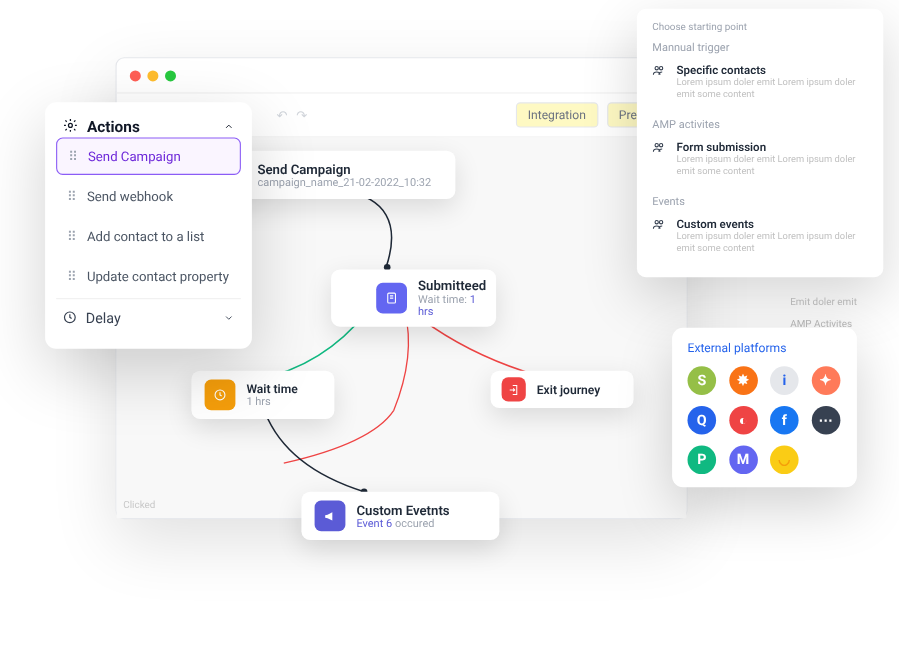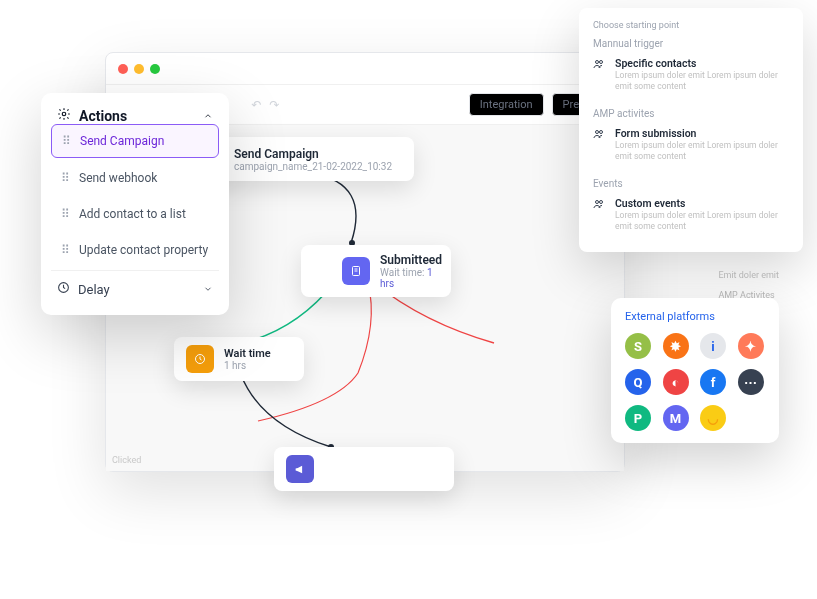--- a/index.html
+++ b/index.html
@@ -10,21 +10,21 @@
 .titlebar { height: 32px; display: flex; align-items: center; padding: 0 12px; border-bottom: 1px solid #f0f0f0; gap: 6px; }
 .tl-dot { width: 10px; height: 10px; border-radius: 50%; }
 .dot-red { background: #ff5f56; }
 .dot-yel { background: #ffbd2e; }
 .dot-grn { background: #27c93f; }
 
 .appbar { height: 40px; display: flex; align-items: center; padding: 0 12px; gap: 8px; border-bottom: 1px solid #f0f0f0; }
 .logo { width: 18px; height: 18px; background: #5b5bd6; border-radius: 4px; display:flex; align-items:center; justify-content:center; color:#fff; font-size:10px; font-weight:700; }
 .app-title { color: #c7c7c7; font-size: 12px; font-weight: 500; }
 .appbar-spacer { flex: 1; }
-.appbar-btn { font-size: 11px; color: #6b7280; padding: 4px 10px; border: 1px solid #e5e7eb; border-radius: 4px; background: #000000; }
+.appbar-btn { font-size: 11px; color: #6b7280; padding: 4px 10px; border: 1px solid #e5e7eb; border-radius: 4px; background: #fef9c3; }
 
 .canvas { position: relative; background: #f8f8f8; height: calc(100% - 72px); }
 .canvas svg.wires { position: absolute; inset: 0; width: 100%; height: 100%; pointer-events: none; }
 
 
 .node { position: absolute; background: #fff; border-radius: 8px; box-shadow: 0 8px 24px rgba(0,0,0,0.12); display: flex; align-items: center; padding: 8px 12px; gap: 10px; }
 .node-ico { width: 28px; height: 28px; border-radius: 6px; display: flex; align-items: center; justify-content: center; color: #fff; flex-shrink: 0; }
 .node-body { display: flex; flex-direction: column; }
 .node-title { font-size: 12px; font-weight: 600; color: #1f2937; }
 .node-sub { font-size: 10px; color: #9ca3af; }
@@ -141,26 +141,40 @@
             <circle cx="12" cy="12" r="9"></circle>
             <path d="M12 7v5l3 2"></path>
           </svg>
       </div>
       <div class="node-body">
         <div class="node-title">Wait time</div>
         <div class="node-sub">1 hrs</div>
       </div>
     </div>
 
+    <div class="node node-small" style="left:340px; top:212px; width:130px; padding:6px 10px;">
+      <div class="node-ico c-red" style="width:22px;height:22px;">
+        <svg width="11" height="11" viewBox="0 0 24 24" fill="none" stroke="#fff" stroke-width="2">
+            <path d="M9 3h8v18H9M3 12h10m-3-3 3 3-3 3"></path>
+          </svg>
+      </div>
+      <div class="node-body">
+        <div class="node-title">Exit journey</div>
+      </div>
+    </div>
 
     <div class="node" style="left:168px; top:322px; width:180px;">
       <div class="node-ico c-deep">
         <svg width="13" height="13" viewBox="0 0 24 24" fill="#fff">
             <path d="M3 10v4l4 1 8 4V5l-8 4-4 1z"></path>
           </svg>
+      </div>
+      <div class="node-body">
+        <div class="node-title">Custom Evetnts</div>
+        <div class="node-sub"><span style="color:#5b5bd6">Event 6 </span><span>occured</span></div>
       </div>
     </div>
   </div>
 </div>
 
 <div class="actions">
   <div class="actions-head">
     <span>
       <svg width="14" height="14" viewBox="0 0 24 24" fill="none" stroke="#111827" stroke-width="2">
           <circle cx="12" cy="12" r="3"></circle>

